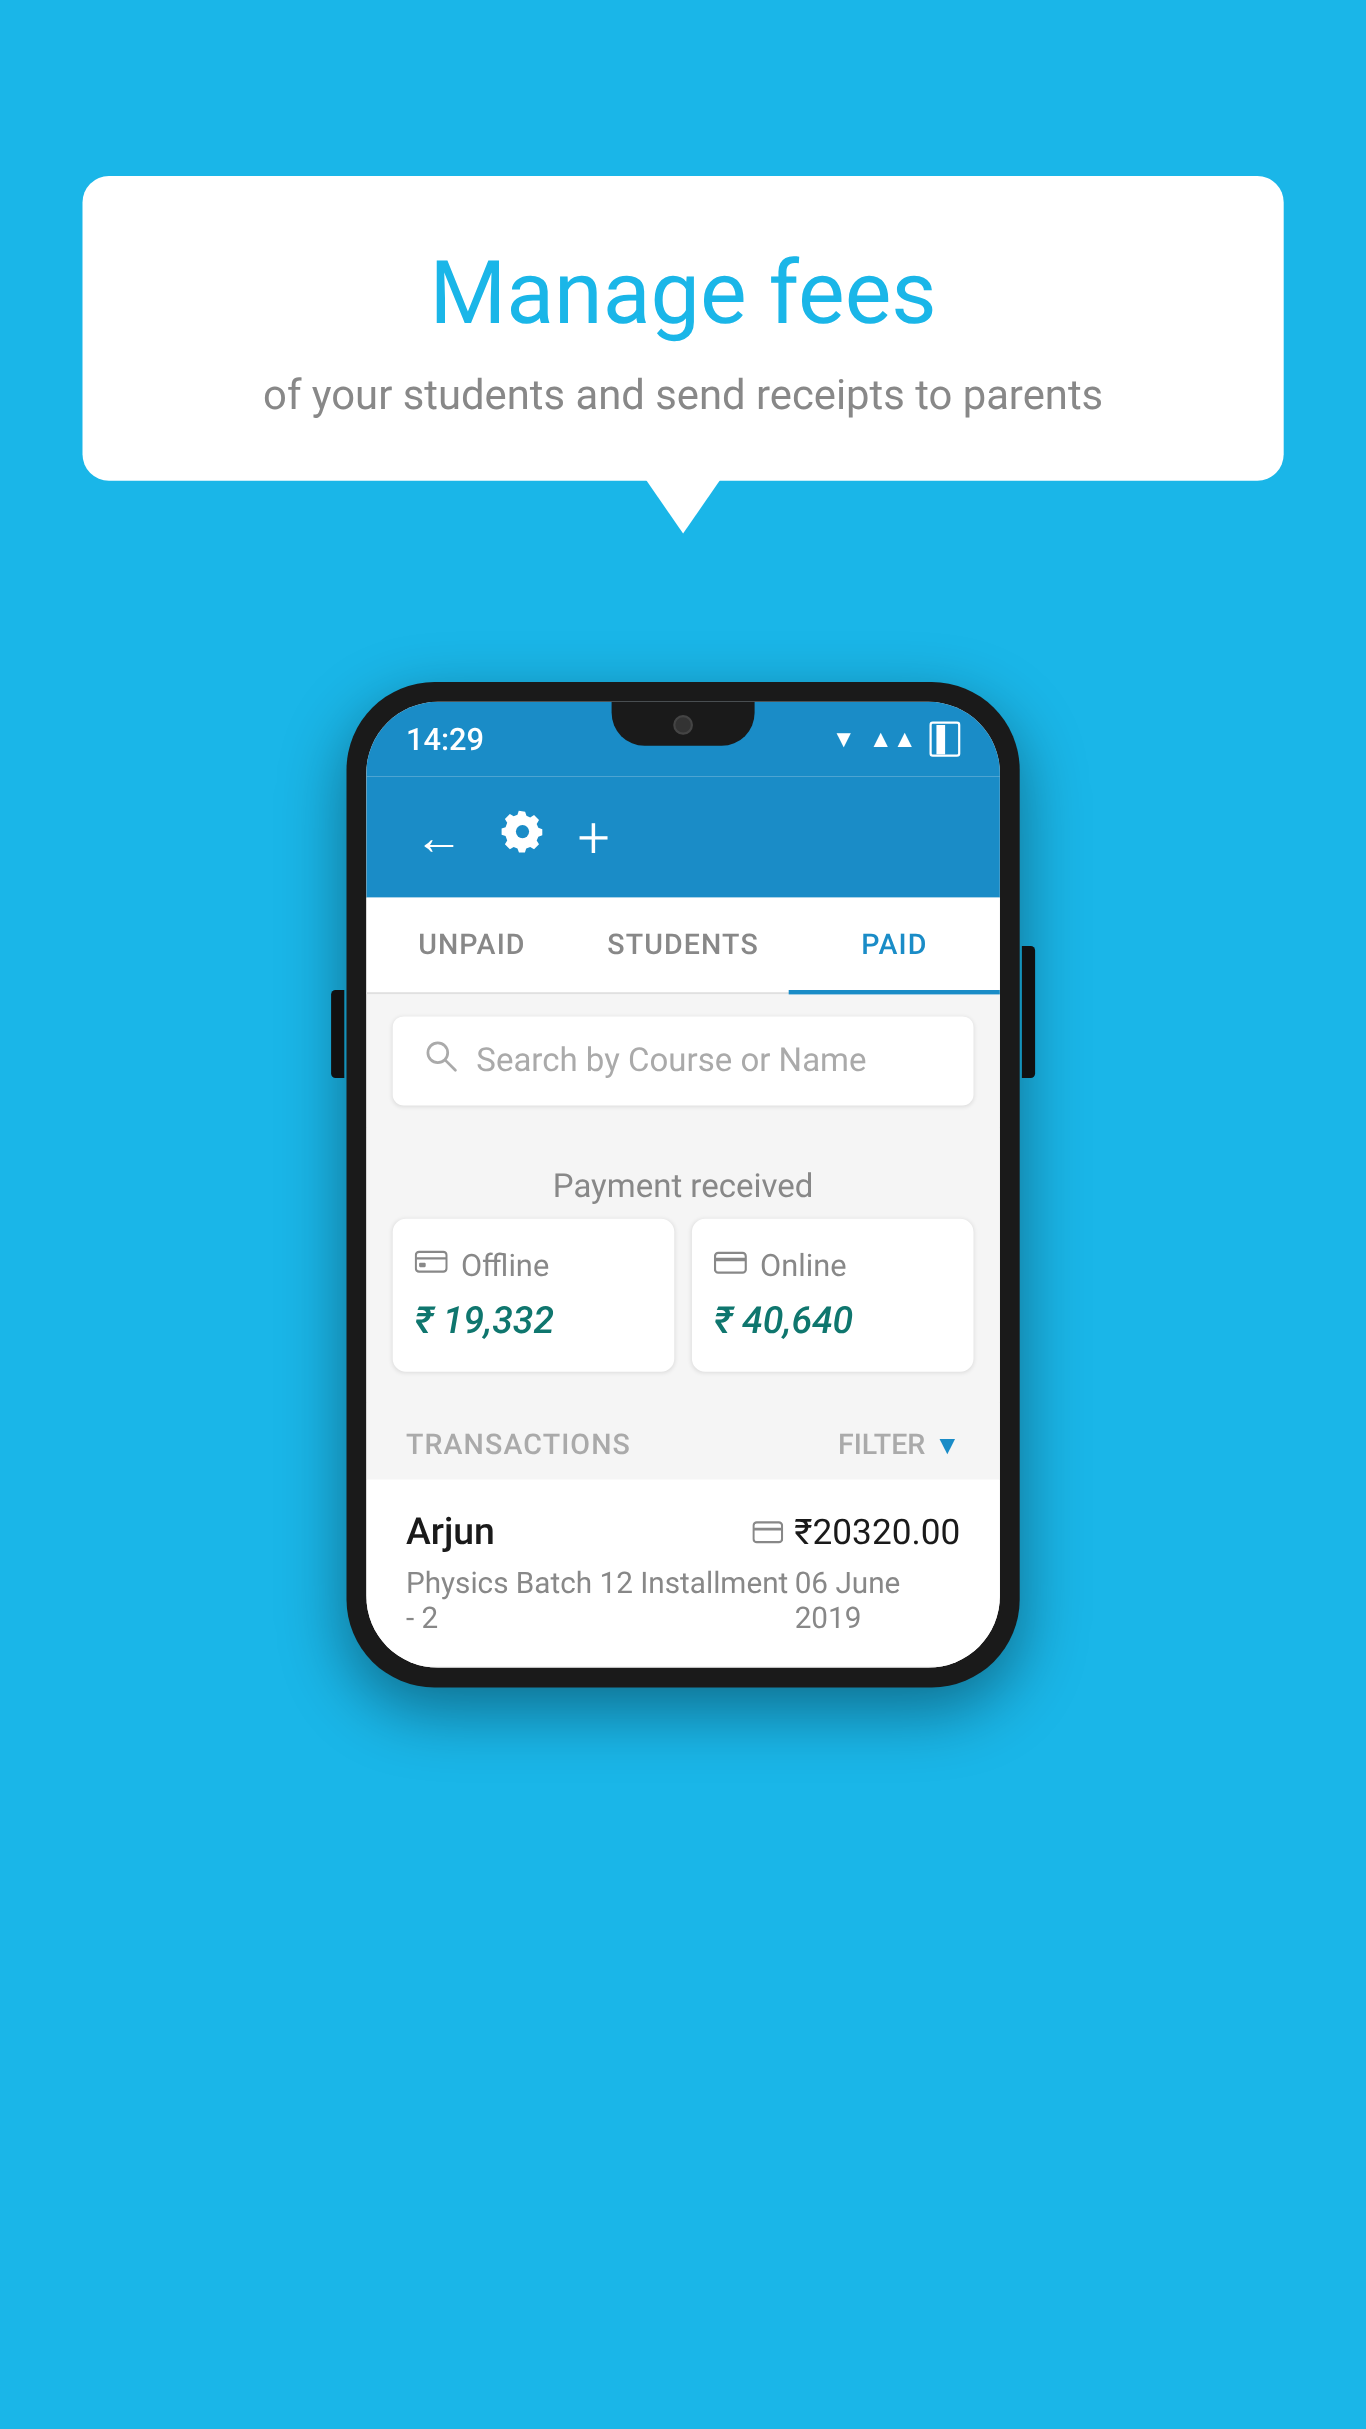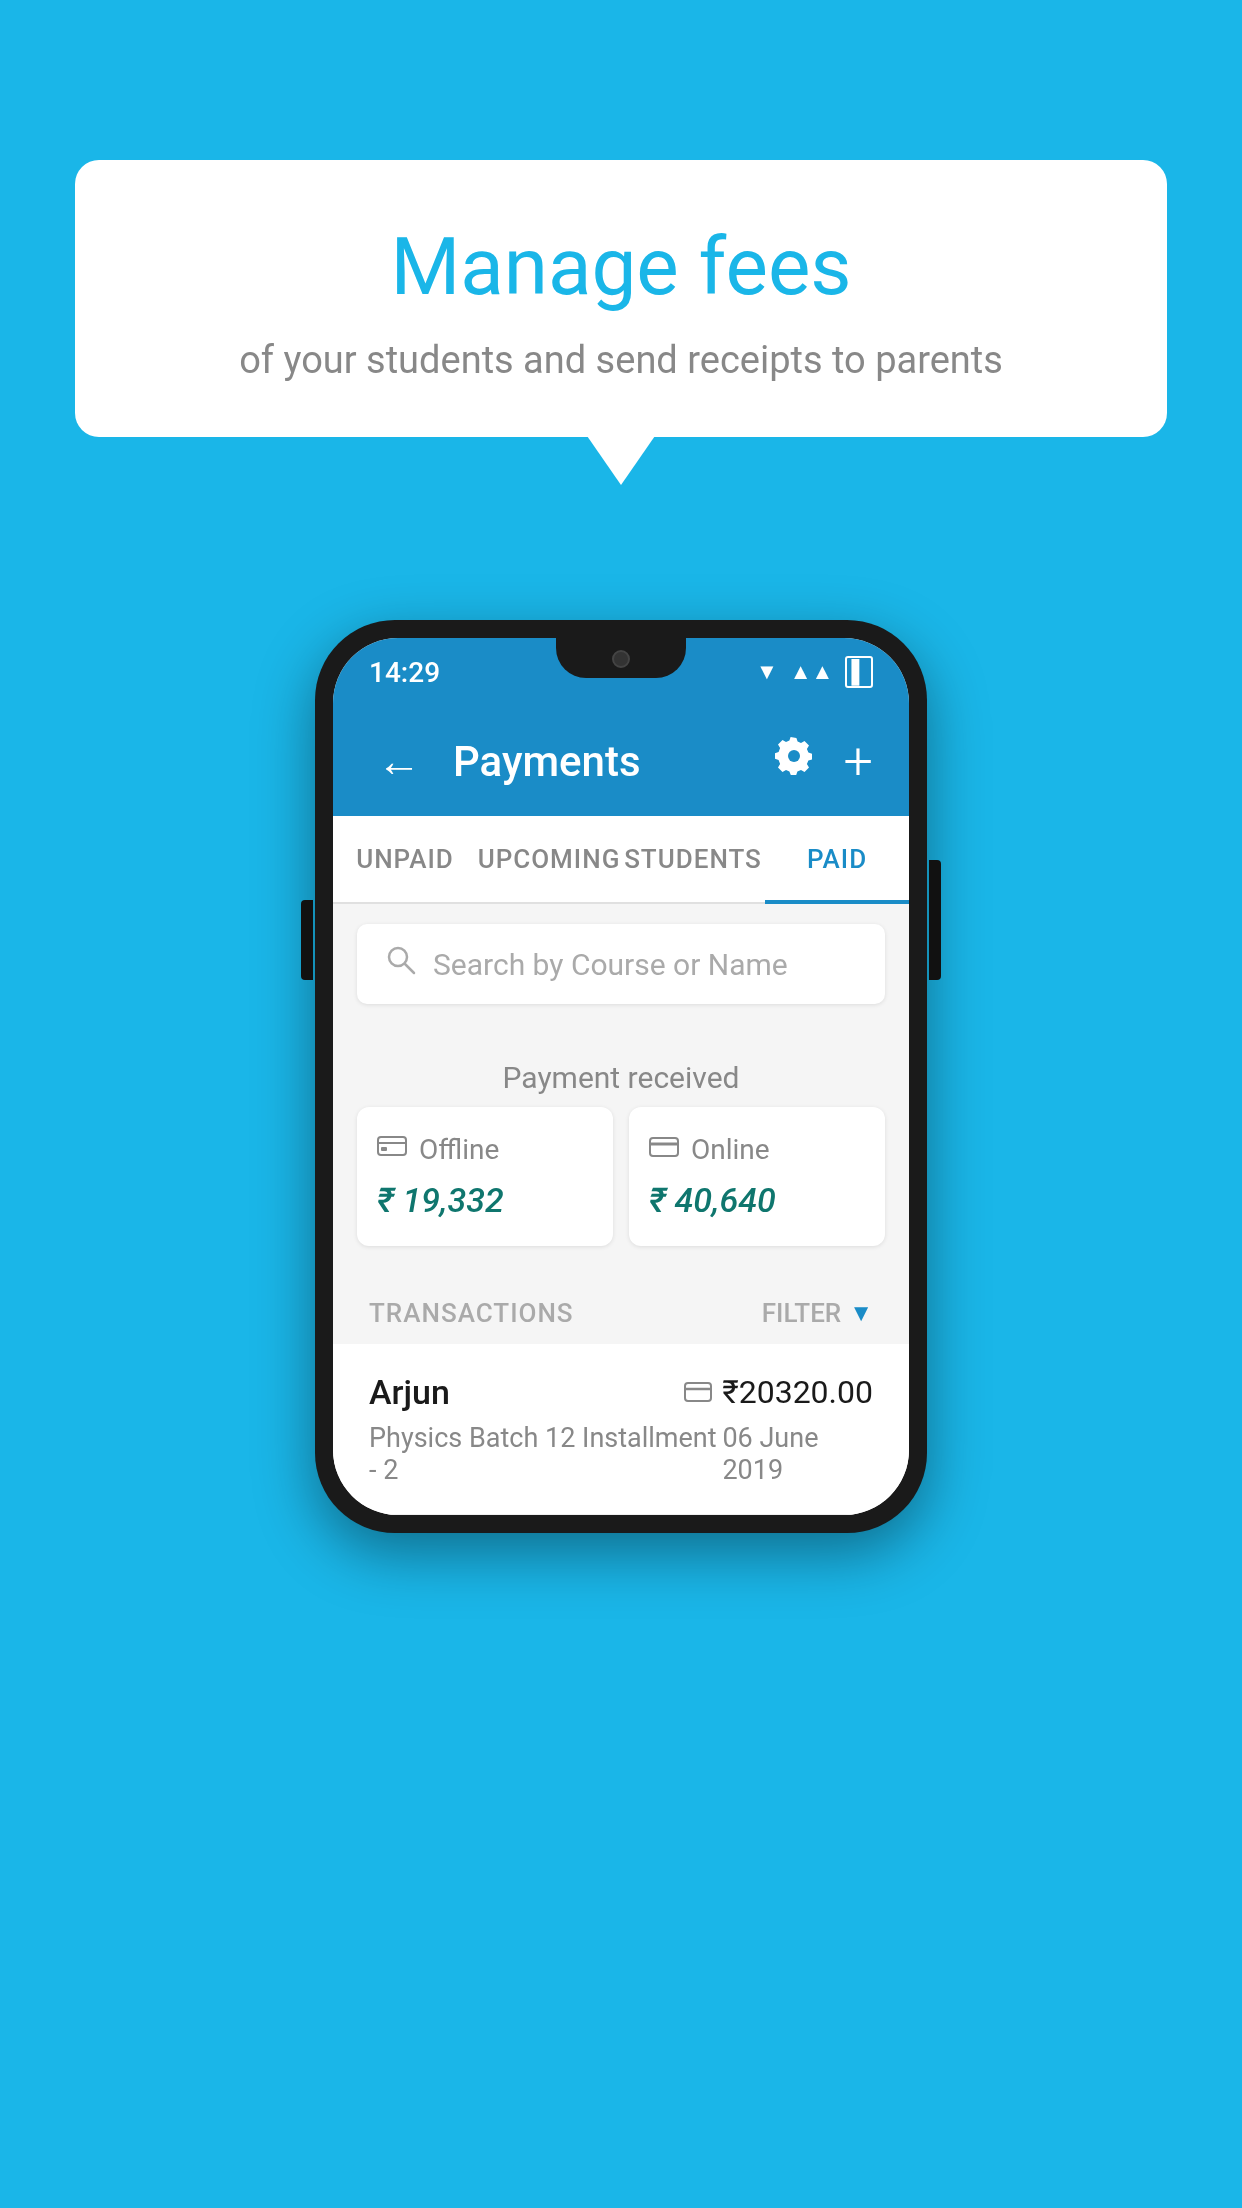--- a/index.html
+++ b/index.html
@@ -391,37 +391,35 @@
         </div>
         <div class="status-icons">
           <span style="color:white;font-size:22px;">▼</span>
           <span style="color:white;font-size:22px;">▲▲</span>
           <span style="color:white;font-size:22px;border:2px solid white;padding:1px 4px;border-radius:3px;">▌</span>
         </div>
       </div>
 
       <div class="app-bar">
         <span class="back-btn">←</span>
-        <span class="app-title">Payments</span>
         <div class="app-bar-actions">
           <span class="gear-btn">
             
             <svg width="44" height="44" viewBox="0 0 44 44" fill="white" xmlns="http://www.w3.org/2000/svg">
               <path d="M22 28a6 6 0 100-12 6 6 0 000 12z"></path>
               <path fill-rule="evenodd" clip-rule="evenodd" d="M18.6 3l-1.2 3.6L14 8.1 10.5 6 6 10.5l2.1 3.5L6.6 18 3 19.2v5.6l3.6 1.2L8.1 30 6 33.5 10.5 38l3.5-2.1 3.4 1.5L18.8 41h5.4l1.2-3.6L29 35.9l3.5 2.1L37 33.5 34.9 30l1.5-3.4L40 25.4v-5.6l-3.6-1.2L34.9 15 37 11.5 32.5 7l-3.5 2.1L25.6 7.6 24.4 4z"></path>
               <circle cx="22" cy="22" r="6" fill="#1a8cc7"></circle>
             </svg>
           </span>
           <span class="plus-btn" style="font-size:52px;font-weight:300;">+</span>
         </div>
       </div>
 
       <div class="tabs">
         <div class="tab">UNPAID</div>
-        <div class="tab">UPCOMING</div>
         <div class="tab">STUDENTS</div>
         <div class="tab active">PAID</div>
       </div>
 
       <div class="search-container">
         <div class="search-bar">
           <span class="search-icon-svg">
             <svg width="32" height="32" viewBox="0 0 32 32" fill="none" xmlns="http://www.w3.org/2000/svg">
               <circle cx="13" cy="13" r="9" stroke="#aaa" stroke-width="2.5" fill="none"></circle>
               <line x1="20" y1="20" x2="29" y2="29" stroke="#aaa" stroke-width="2.5" stroke-linecap="round"></line>

